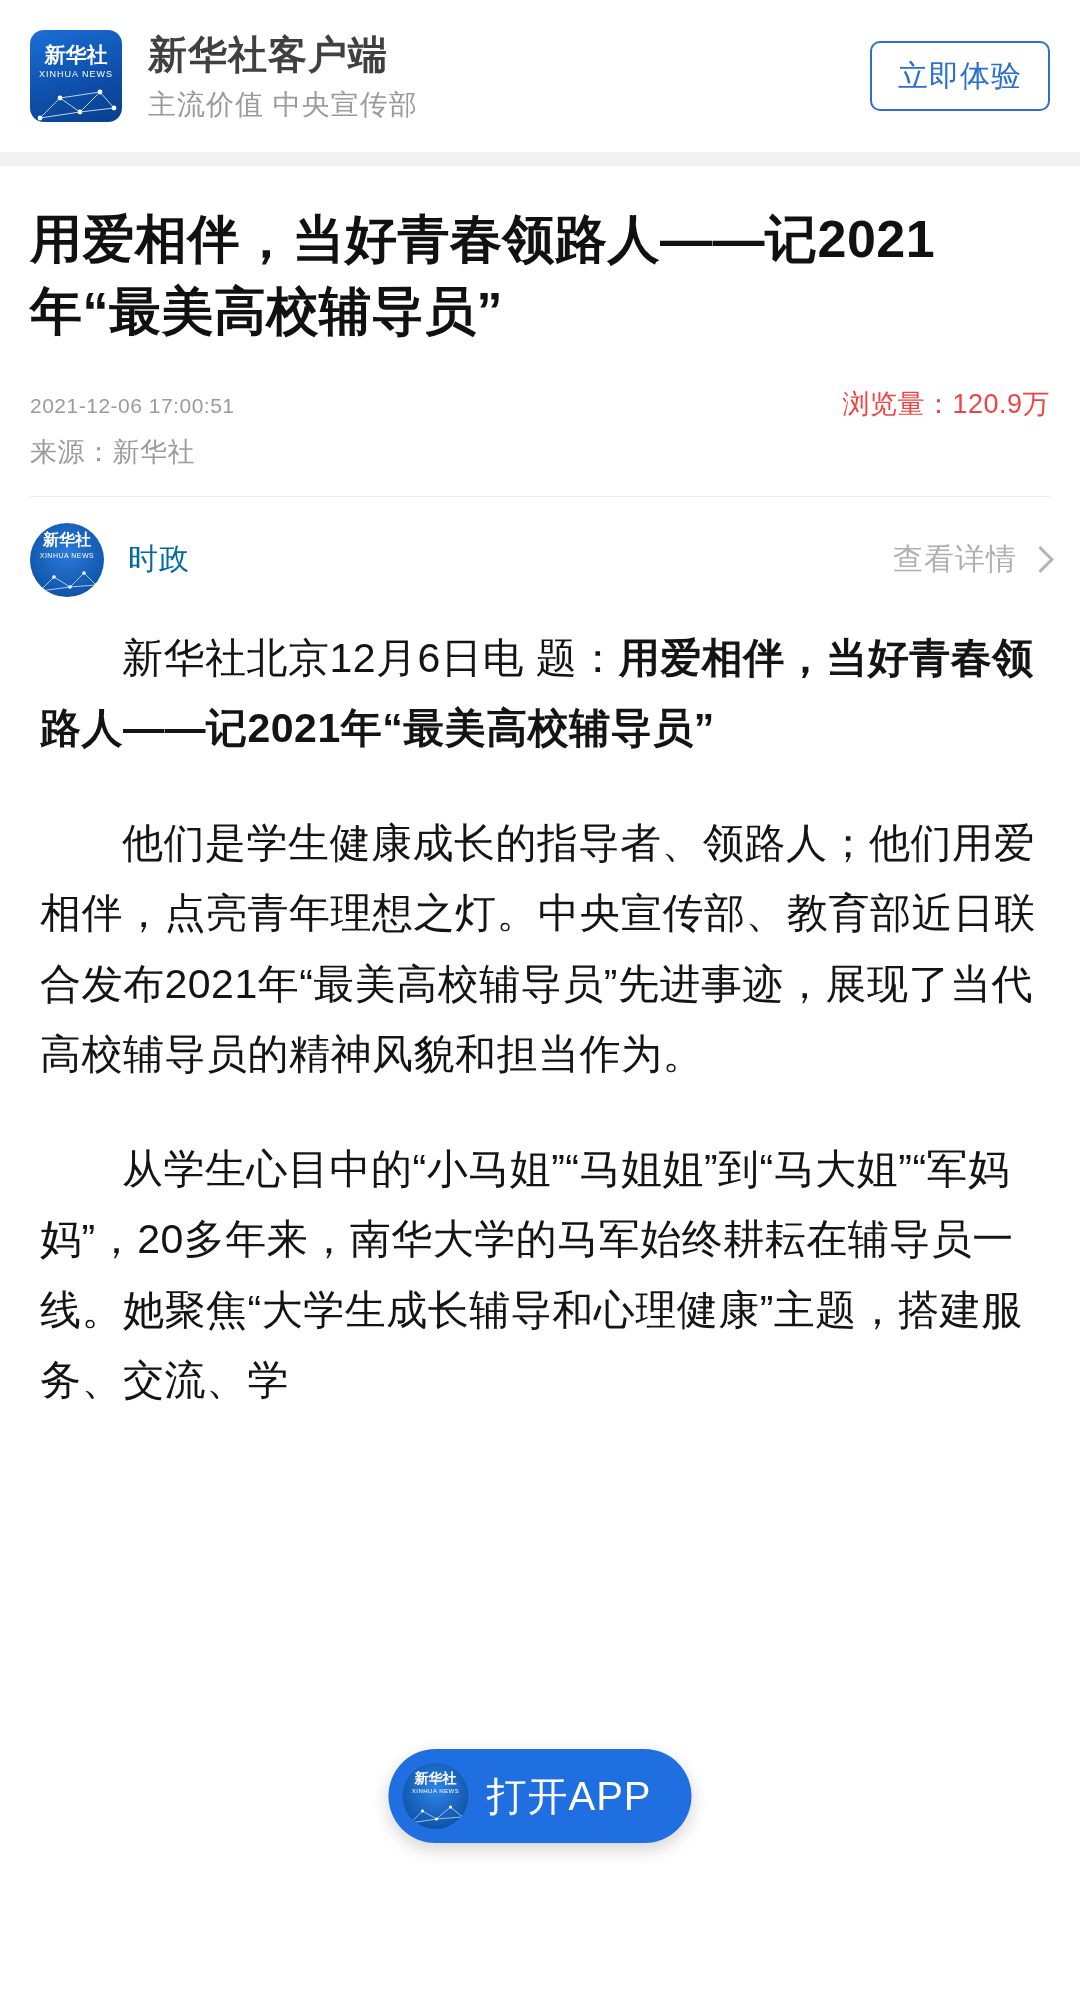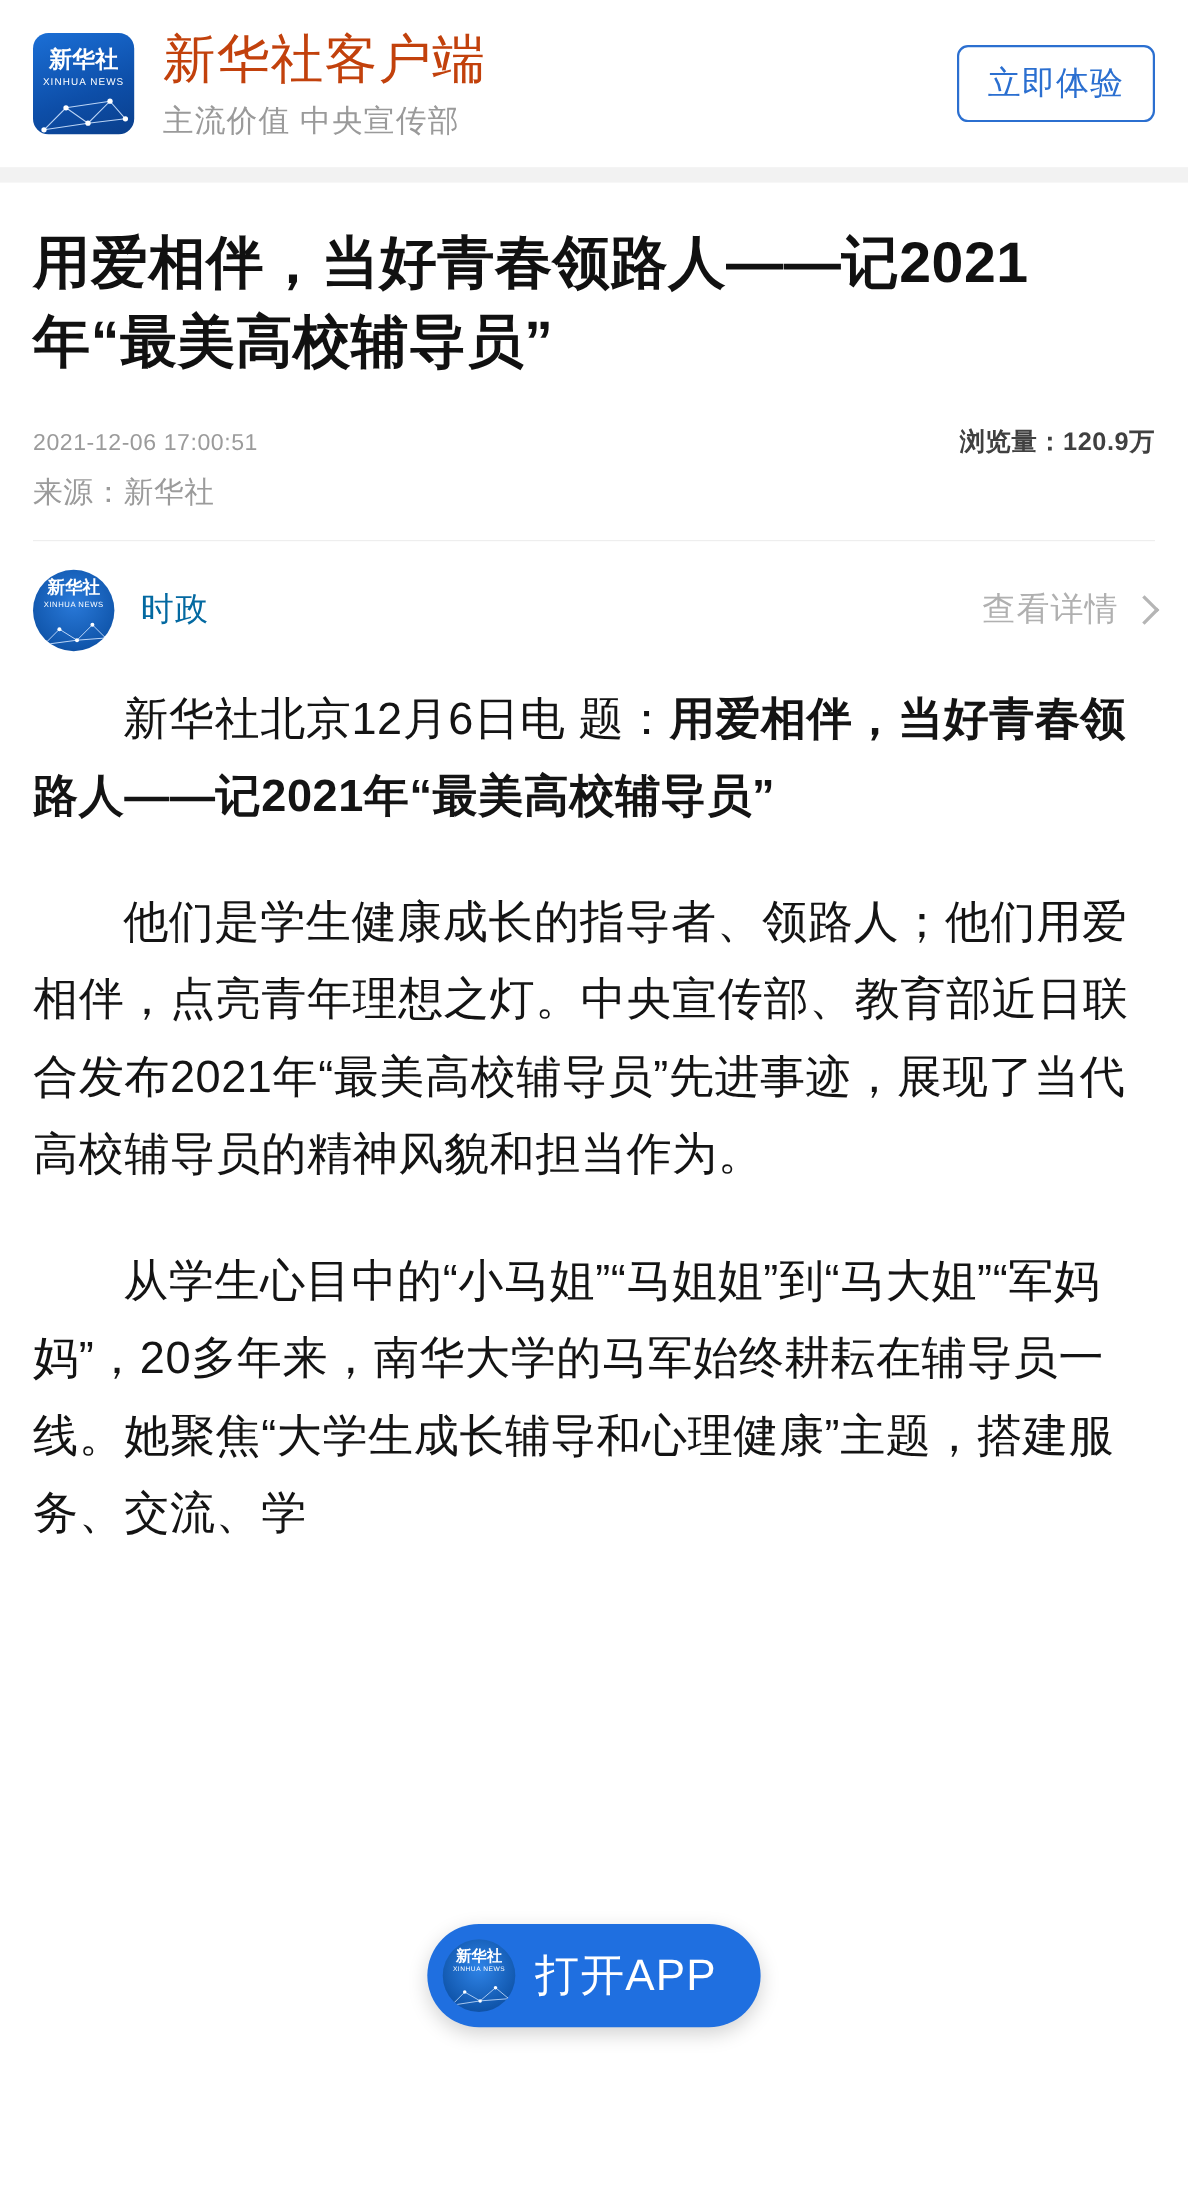--- a/index.html
+++ b/index.html
@@ -62,23 +62,23 @@
     left: 0; right: 0; bottom: 0;
     height: 44px;
   }
   .app-title-wrap {
     margin-left: 26px;
     display: flex;
     flex-direction: column;
     justify-content: center;
   }
   .app-title {
-    font-size: 48px;
-    font-weight: normal;
-    color: #c2410c;
+    font-size: 39px;
+    font-weight: bold;
+    color: #404040;
     line-height: 1.25;
     letter-spacing: 1px;
   }
   .app-sub {
     margin-top: 8px;
     font-size: 28px;
     color: #9a9a9a;
     line-height: 1.2;
     letter-spacing: 1px;
   }
@@ -116,24 +116,23 @@
     display: flex;
     align-items: baseline;
     justify-content: space-between;
   }
   .meta-left-date {
     font-size: 21px;
     color: #9b9b9b;
     letter-spacing: 0.5px;
   }
   .meta-views {
-    font-size: 23px;
-    color: #404040;
-    letter-spacing: 0.5px;
-    font-weight: bold;
+    font-size: 27px;
+    color: #ef4444;
+    letter-spacing: 0.5px;
   }
   .meta-source {
     margin-top: 12px;
     font-size: 27px;
     color: #9b9b9b;
     letter-spacing: 0.5px;
   }
 
   .sep-line {
     margin-top: 26px;
@@ -200,21 +199,21 @@
     display: inline-block;
     width: 16px;
     height: 16px;
     border-right: 3px solid #b5b5b5;
     border-top: 3px solid #b5b5b5;
     transform: rotate(45deg);
   }
 
   
   .body-wrap {
-    padding: 0 30px;
+    padding: 0 40px;
   }
   p.para {
     margin: 0;
     font-size: 41px;
     line-height: 1.72;
     color: #141414;
     text-indent: 2em;
     letter-spacing: 0.5px;
   }
   p.para + p.para {

